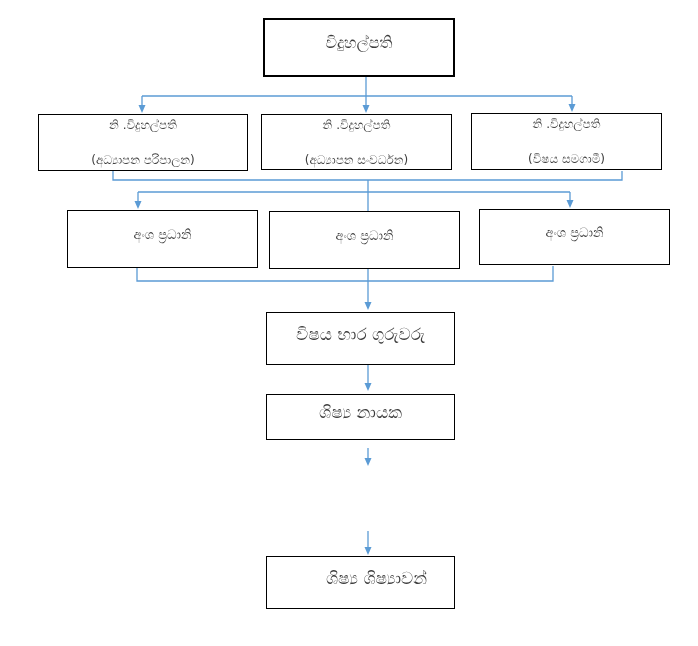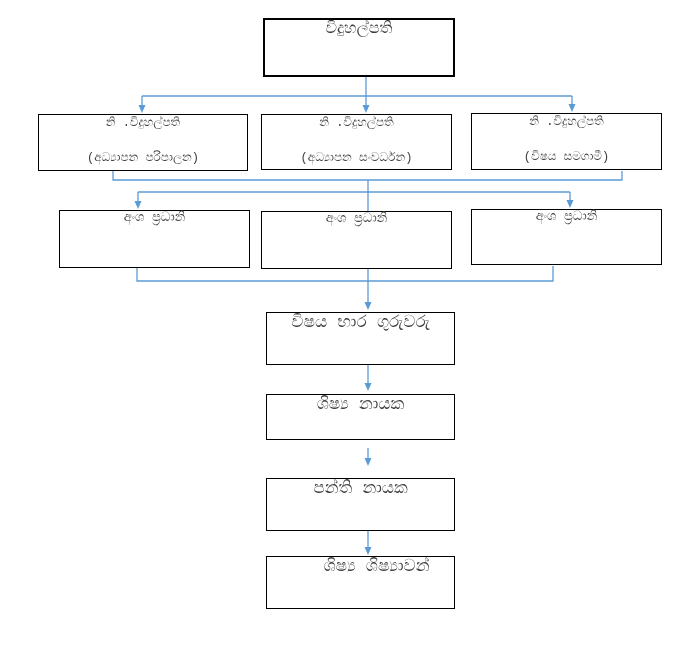--- a/index.html
+++ b/index.html
@@ -18,29 +18,28 @@
   }
   .connector { fill: none; stroke-width: 1.3px; }
   .box {
     position: absolute;
     box-sizing: border-box;
     border: 1.5px solid #000000;
     background: #ffffff;
     display: flex;
     flex-direction: column;
     align-items: center;
-    justify-content: flex-start;
+    justify-content: center;
     text-align: center;
     color: #3d3d3d;
     line-height: 1.15;
-    font-family: Liberation Mono, monospace;
   }
   .box-principal { border-width: 2px; font-size: 16px; padding-bottom: 8px; }
   .box-deputy   { font-size: 12px; gap: 21px; padding-top: 2px; }
-  .box-section  { font-size: 13px; padding-bottom: 8px; }
+  .box-section  { font-size: 13px; padding-bottom: 8px; margin-left: 8px; }
   .box-chain    { font-size: 17px; padding-bottom: 8px; }
 </style>
 </head>
 <body>
 
 <div class="stage">
 
   <svg class="connectors" viewBox="0 0 698 646">
 
     <path class="connector" d="M366,77 L366,96" stroke="#5B9BD5"></path>
@@ -98,20 +97,17 @@
   <div class="box box-section" style="left: 471px; top: 209px; width: 191px; height: 56px; border-color: rgb(0, 0, 0); color: rgb(61, 61, 61);">
     <div>අංශ ප්‍රධානි</div>
   </div>
 
   <div class="box box-chain" style="left: 266px; top: 312px; width: 189px; height: 53px; border-color: rgb(0, 0, 0); color: rgb(61, 61, 61);">
     <div>විෂය භාර ගුරුවරු</div>
   </div>
   <div class="box box-chain" style="left: 266px; top: 394px; width: 189px; height: 46px; border-color: rgb(0, 0, 0); color: rgb(61, 61, 61);">
     <div>ශිෂ්‍ය නායක</div>
   </div>
-  <div class="box box-chain" style="left: 266px; top: 478px; width: 189px; height: 53px; border-color: rgb(0, 0, 0); color: rgb(61, 61, 61);">
-    <div>පන්ති නායක</div>
-  </div>
   <div class="box box-chain" style="left: 266px; top: 556px; width: 189px; height: 53px; border-color: rgb(0, 0, 0); color: rgb(61, 61, 61); padding-left: 32px;">
     <div>ශිෂ්‍ය ශිෂ්‍යාවන්</div>
   </div>
 
 </div>
 
 </body></html>

